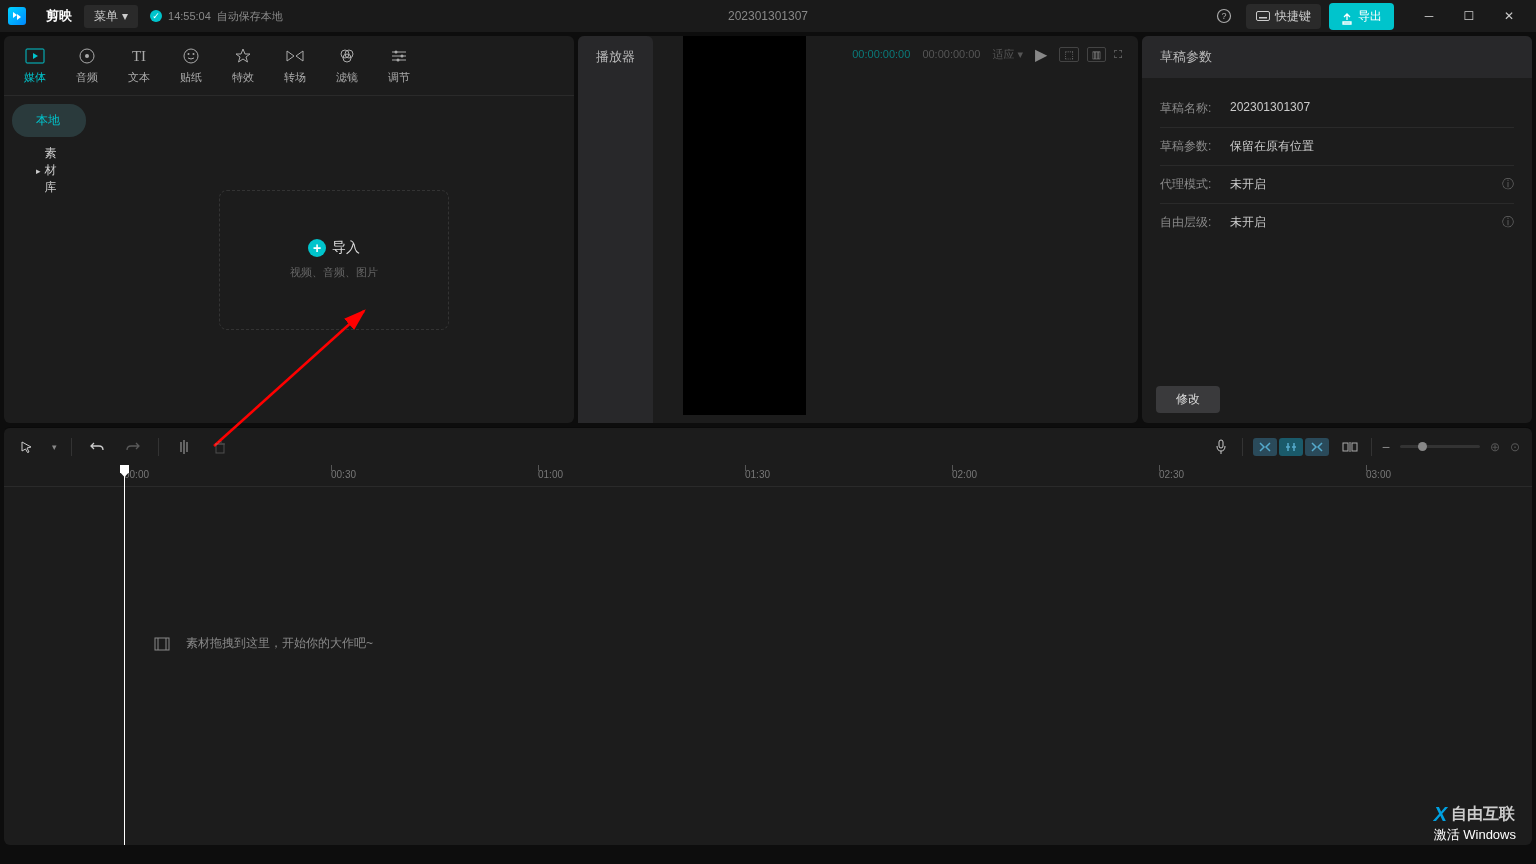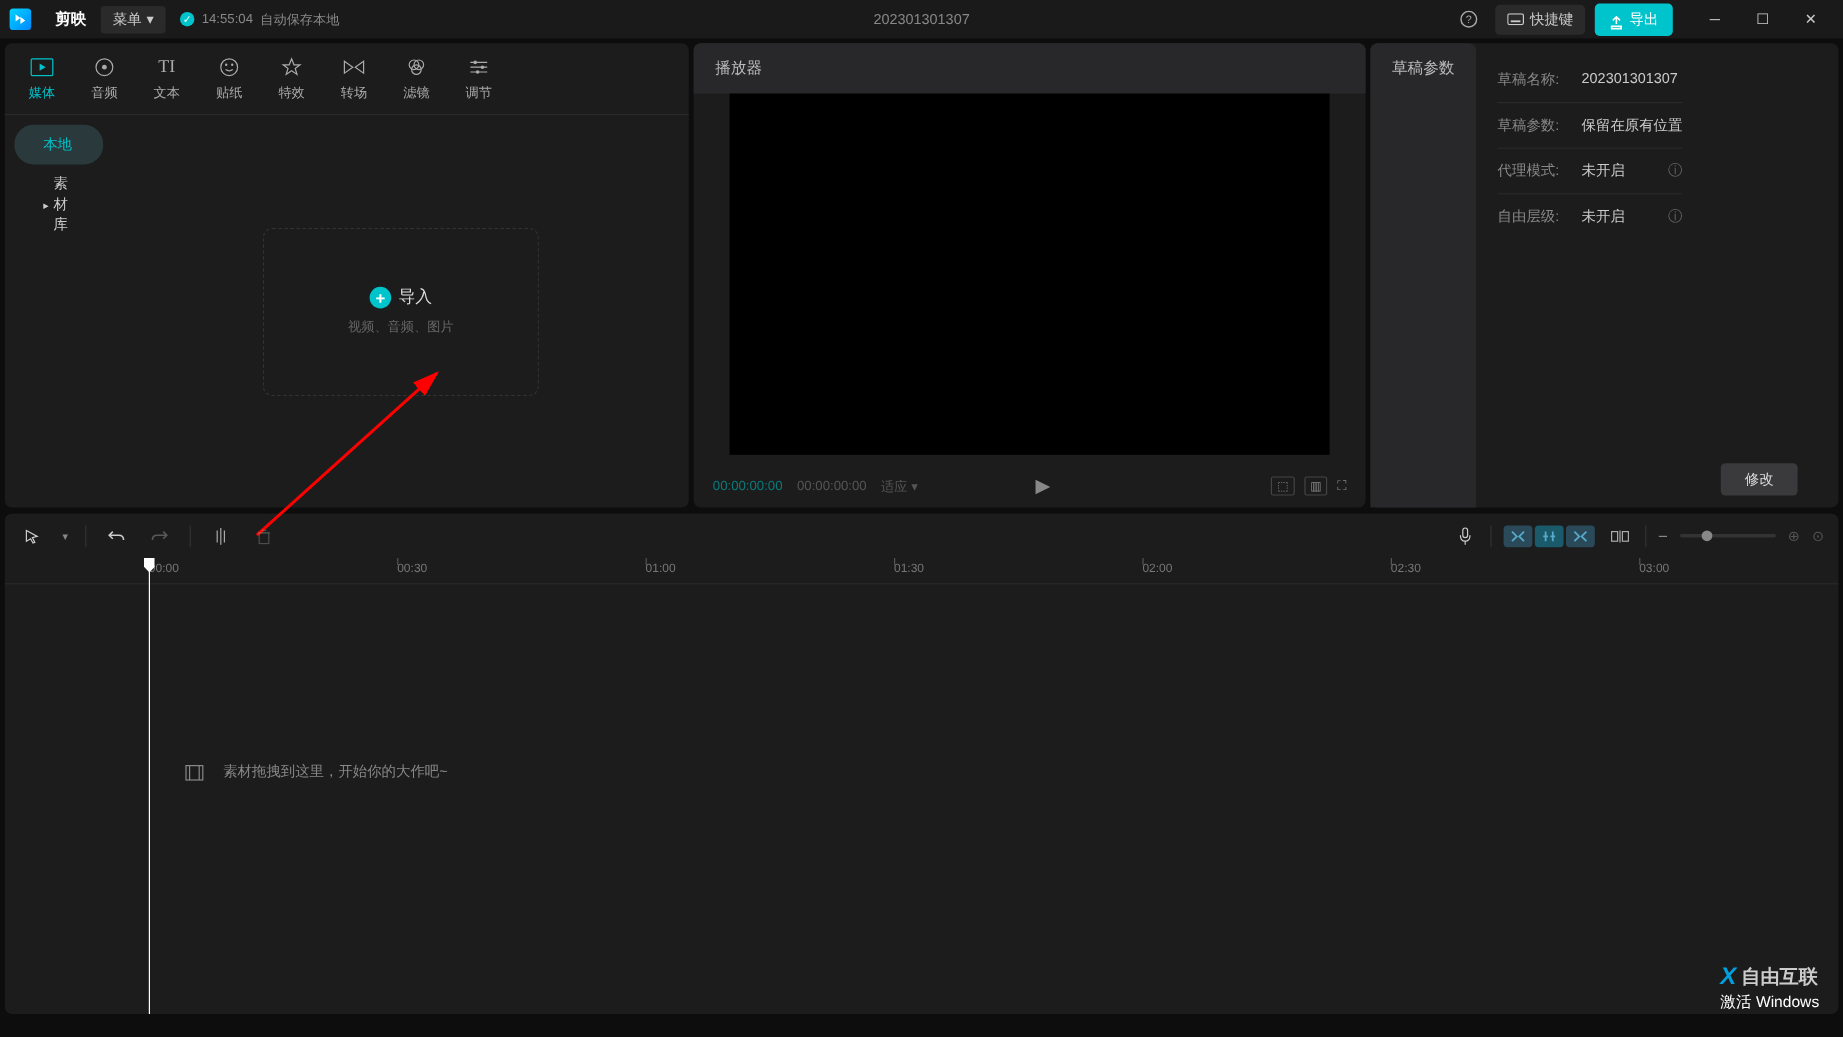--- a/index.html
+++ b/index.html
@@ -35,30 +35,30 @@
 .side-item { padding: 8px 24px; color: #ccc; cursor: pointer; border-radius:16px; font-size:12px; display:flex;align-items:center;gap:4px;}
 .side-item.active { background: #2a3a3c; color: #00c4cc; }
 .import-area { flex: 1; display: flex; align-items: center; justify-content: center; position:relative;}
 .import-box { width: 230px; height: 140px; border: 1px dashed #333; border-radius: 8px; display:flex;flex-direction:column;align-items:center;justify-content:center;gap:8px;cursor:pointer;}
 .import-main { display:flex;align-items:center;gap:6px;color:#ddd;font-size:14px;}
 .plus-circle { width:18px;height:18px;background:#00c4cc;border-radius:50%;display:flex;align-items:center;justify-content:center;color:#fff;font-weight:bold;}
 .import-sub { color:#666;font-size:11px;}
 .red-arrow { position:absolute; pointer-events:none; }
 
 
-.player-panel { width: 560px; display:flex;flex-direction:column;}
+.player-panel { width: 560px; display:flex;}
 .panel-header { padding: 12px 18px; color:#bbb; font-size:13px; background:#28282a; border-radius:6px 6px 0 0;}
 .player-viewport { flex:1; margin:0 30px 8px; background:#000; }
 .player-controls { height:36px; display:flex;align-items:center;padding:0 16px;gap:12px;color:#555;font-size:11px;}
 .play-btn { margin:0 auto; color:#888; font-size:16px;}
 .pc-right { margin-left:auto; display:flex;gap:8px;align-items:center;}
 .pc-box { border:1px solid #444;padding:1px 4px;border-radius:2px;font-size:10px;color:#888;}
 
 
-.right-panel { flex: 1; display:flex;flex-direction:row;}
+.right-panel { flex: 1; display:flex;flex-direction:column;}
 .props { padding: 12px 18px; }
 .prop-row { display:flex; padding:10px 0; border-bottom:1px solid #2a2a2a; font-size:12px;}
 .prop-row:nth-child(4){border-bottom:none;margin-bottom:8px;}
 .prop-row:nth-child(5){border-top:1px solid #2a2a2a;padding-top:16px;}
 .prop-label { width:70px; color:#888; }
 .prop-val { color:#ccc; flex:1;}
 .prop-icon { color:#666; }
 .modify-bar { margin-top:auto; padding:10px 14px; display:flex;justify-content:flex-start;}
 .modify-btn { background:#3a3a3c;padding:5px 20px;border-radius:4px;color:#ddd;cursor:pointer;}
 

